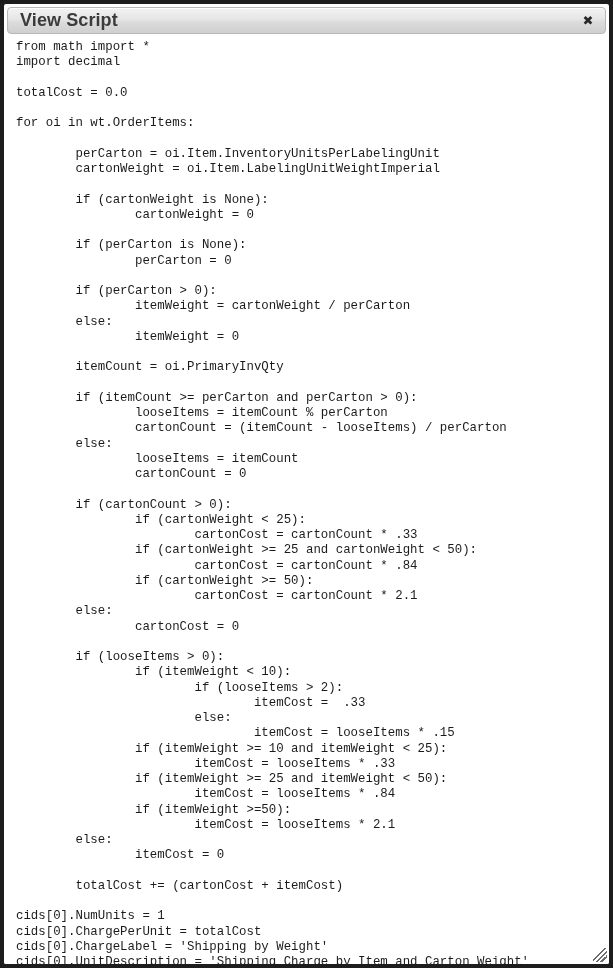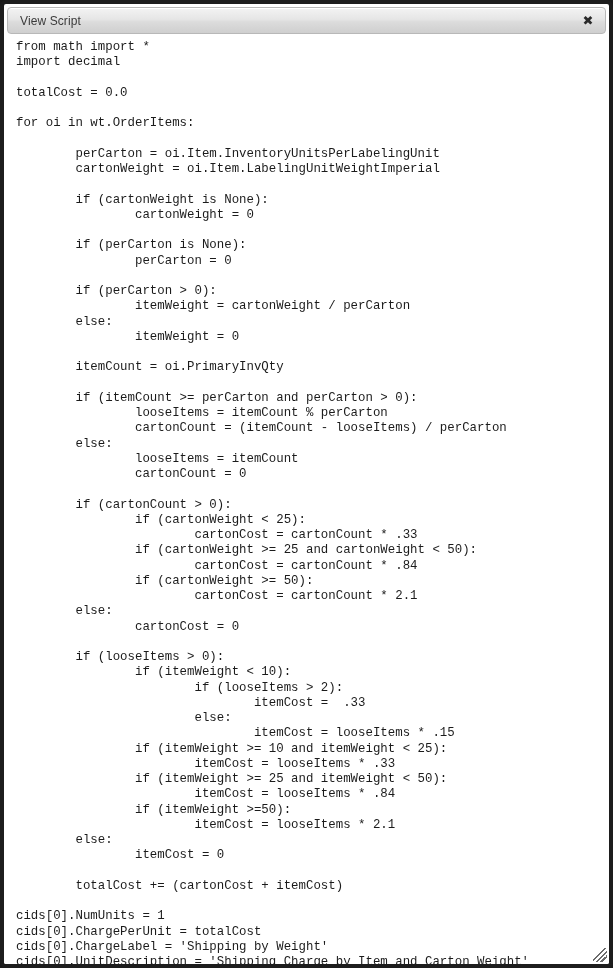--- a/index.html
+++ b/index.html
@@ -40,22 +40,22 @@
     box-sizing: border-box;
     border: 1px solid #b8b8b8;
     border-radius: 4px;
     background: linear-gradient(to bottom, #f3f3f3 0%, #e6e6e6 45%, #dcdcdc 55%, #cfcfcf 100%);
     display: flex;
     align-items: center;
     padding: 0 8px 0 12px;
     box-shadow: inset 0 1px 0 #ffffff;
   }
   .titlebar-title {
-    font-size: 12px;
-    font-weight: normal;
+    font-size: 18px;
+    font-weight: bold;
     color: #3b3b3b;
     letter-spacing: 0.1px;
     flex: 1 1 auto;
     white-space: nowrap;
     overflow: hidden;
     text-overflow: ellipsis;
     user-select: none;
   }
   .close-button {
     flex: 0 0 auto;

